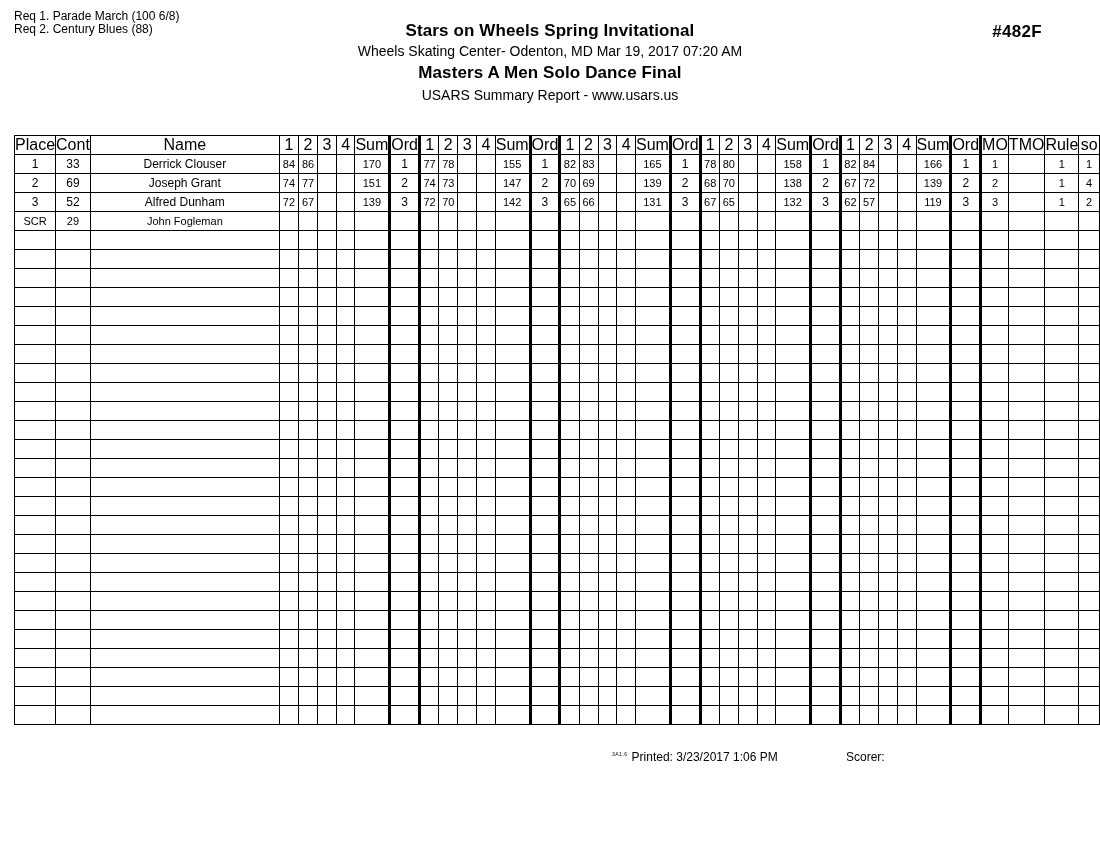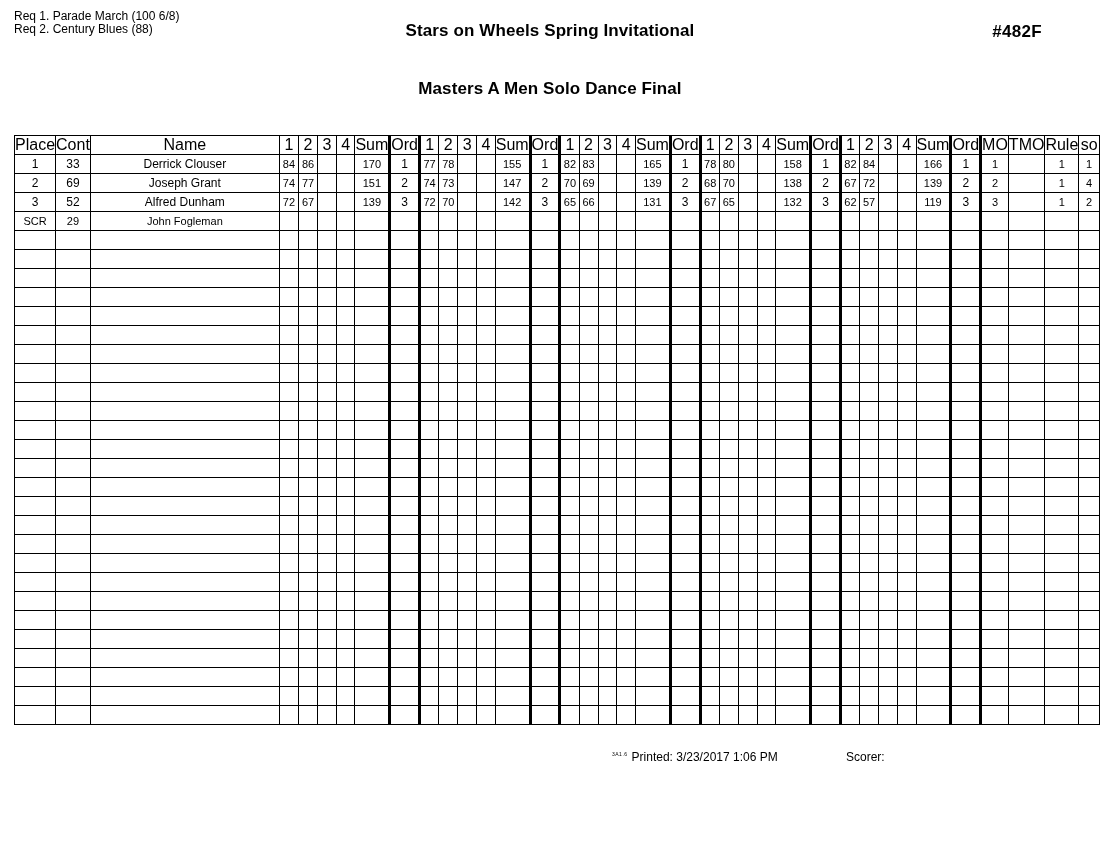--- a/index.html
+++ b/index.html
@@ -43,21 +43,20 @@
   }
   #venue-line {
     font-size: 14px;
     line-height: 20px;
   }
   #category-title {
     font-size: 17px;
     font-weight: bold;
     line-height: 24px;
     letter-spacing: 0.1px;
-    margin-top: 36px;
   }
   #report-line {
     font-size: 14px;
     line-height: 20px;
   }
 
   
   #event-number {
     position: absolute;
     right: 58px;
@@ -187,21 +186,23 @@
 </head>
 <body>
 
 <div id="req-block">
   <span class="req-line">Req  1.   Parade March (100 6/8)</span>
   <span class="req-line">Req  2.   Century Blues (88)</span>
 </div>
 
 <div id="header-block">
   <div id="event-title">Stars on Wheels Spring Invitational</div>
+  <div id="venue-line">Wheels Skating Center- Odenton, MD  Mar 19, 2017  07:20 AM</div>
   <div id="category-title">Masters A Men Solo Dance Final</div>
+  <div id="report-line">USARS Summary Report - www.usars.us</div>
 </div>
 
 <div id="event-number">#482F</div>
 
 <table id="score-table">
   <colgroup id="score-colgroup">
       <col style="width: 28px;">
       <col style="width: 30px;">
       <col style="width: 205px;">
       <col style="width: 20px;">

